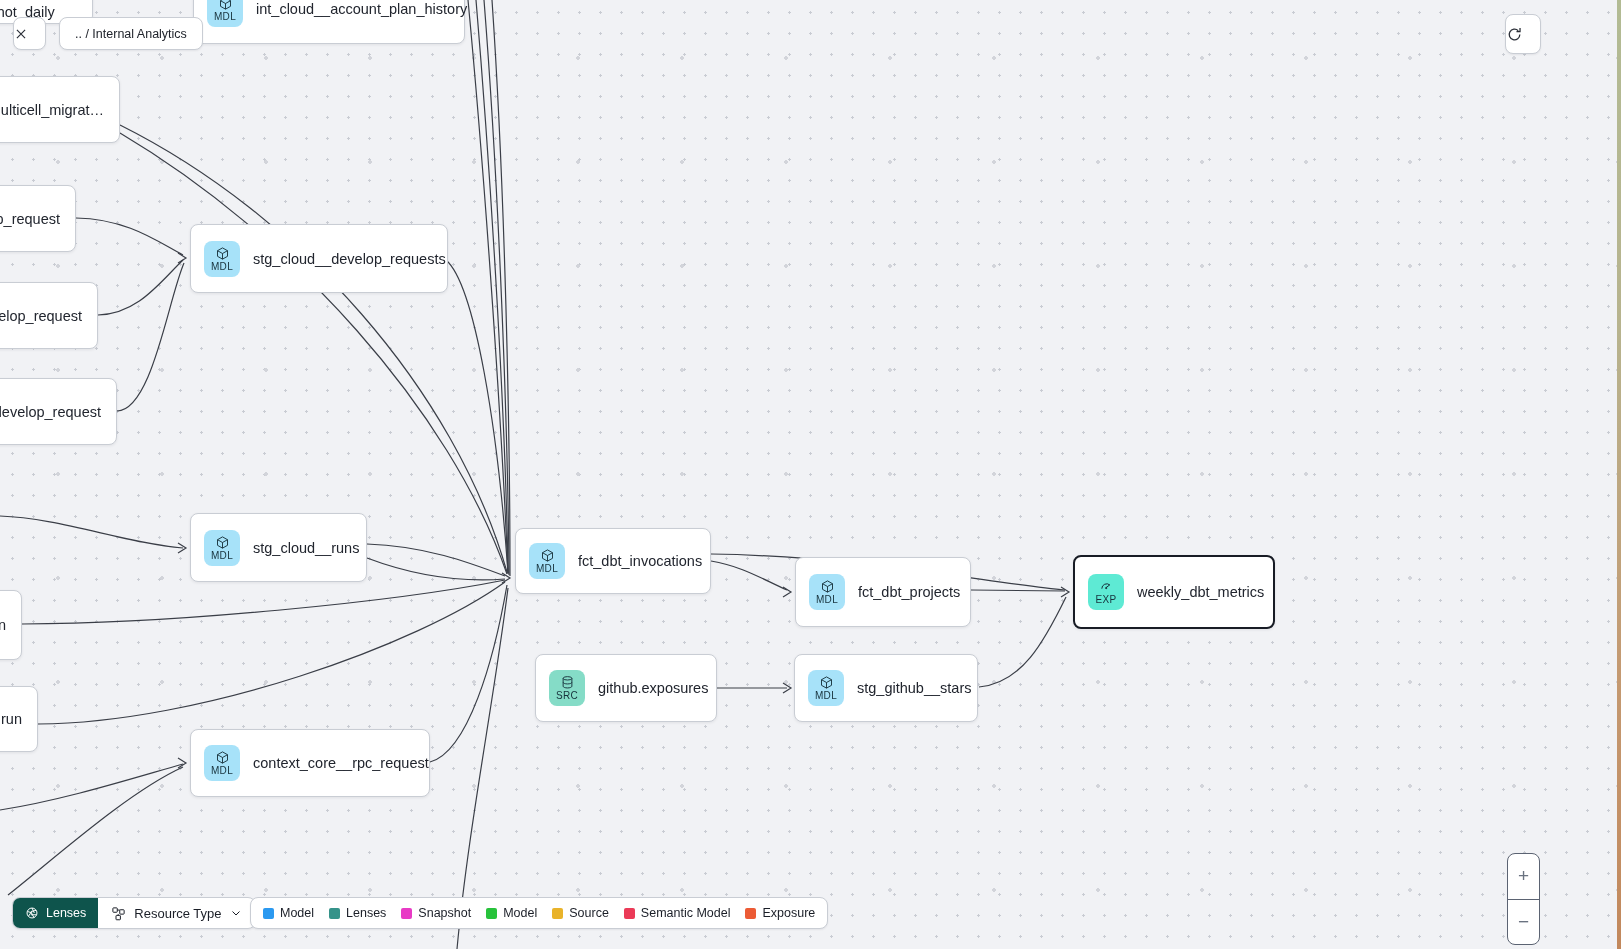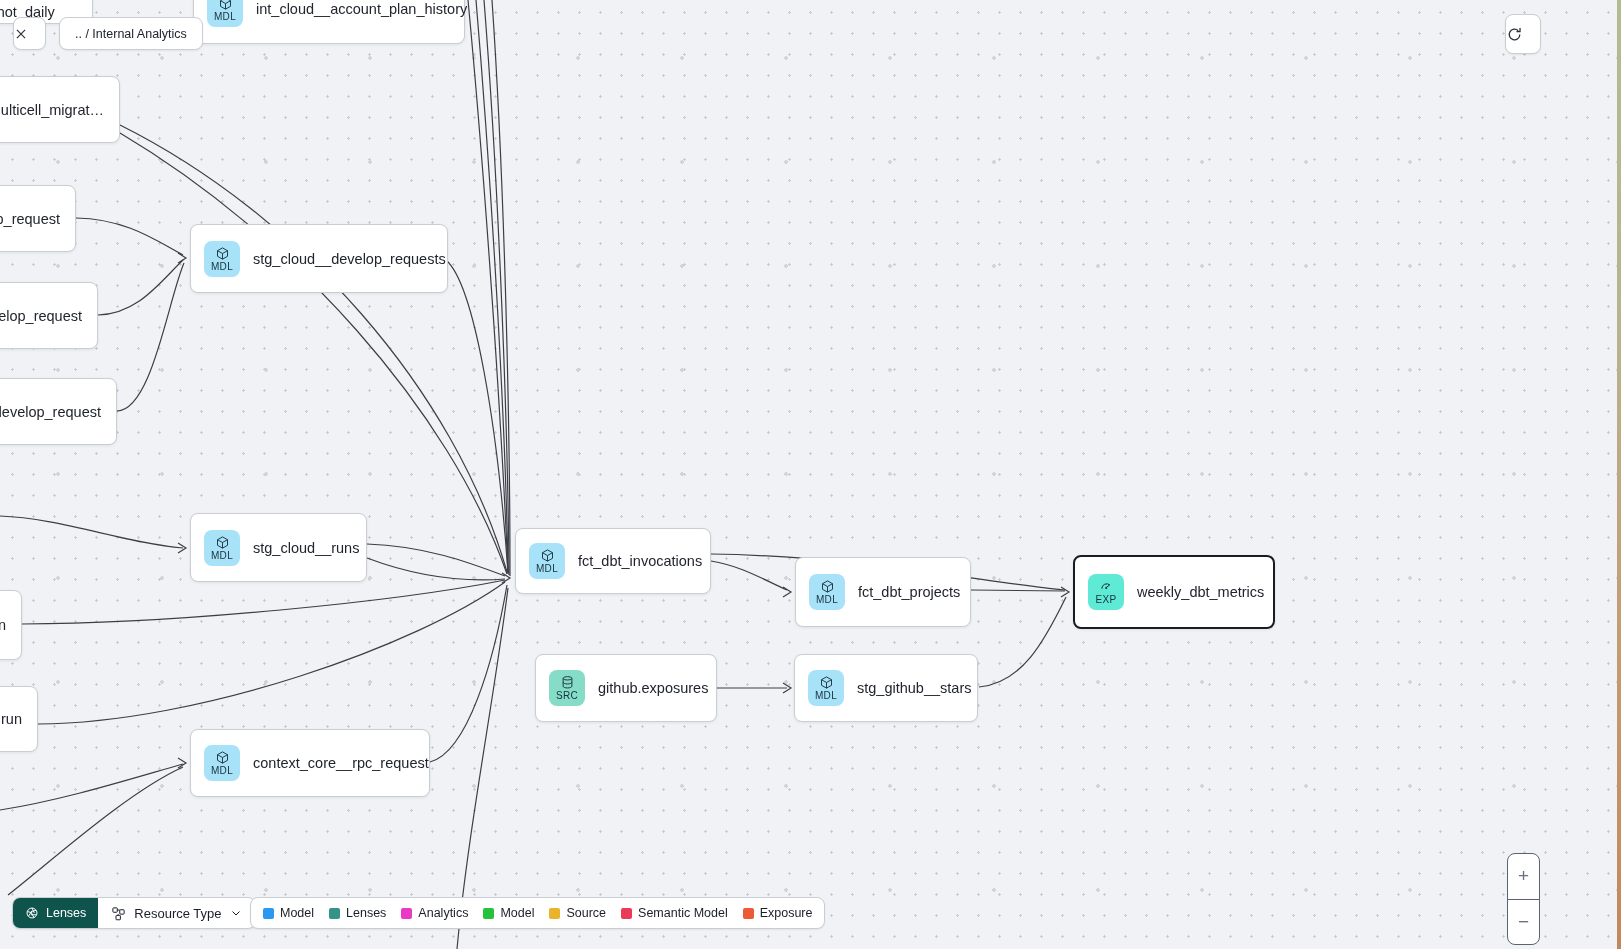--- a/index.html
+++ b/index.html
@@ -266,21 +266,21 @@
     <span class="legend-item">
       <span class="swatch" style="background: rgb(43, 153, 240);"></span>
       <span>Model</span>
     </span>
     <span class="legend-item">
       <span class="swatch" style="background: rgb(53, 147, 138);"></span>
       <span>Lenses</span>
     </span>
     <span class="legend-item">
       <span class="swatch" style="background: rgb(232, 58, 197);"></span>
-      <span>Analytics</span>
+      <span>Snapshot</span>
     </span>
     <span class="legend-item">
       <span class="swatch" style="background: rgb(39, 194, 59);"></span>
       <span>Model</span>
     </span>
     <span class="legend-item">
       <span class="swatch" style="background: rgb(233, 179, 42);"></span>
       <span>Source</span>
     </span>
     <span class="legend-item">

